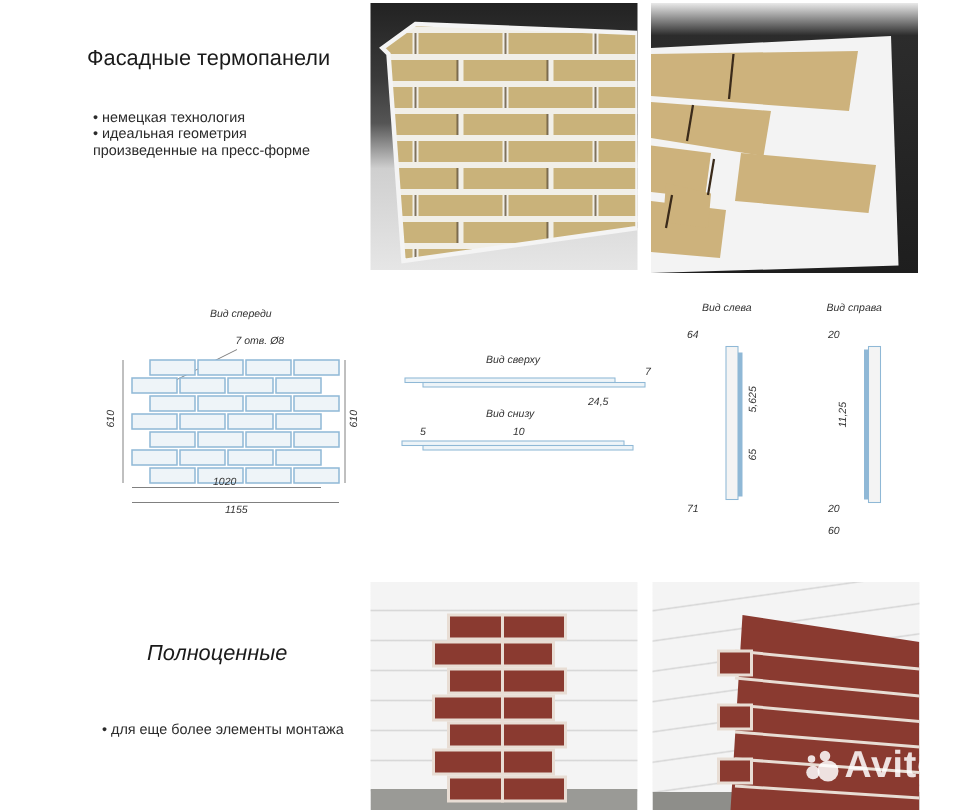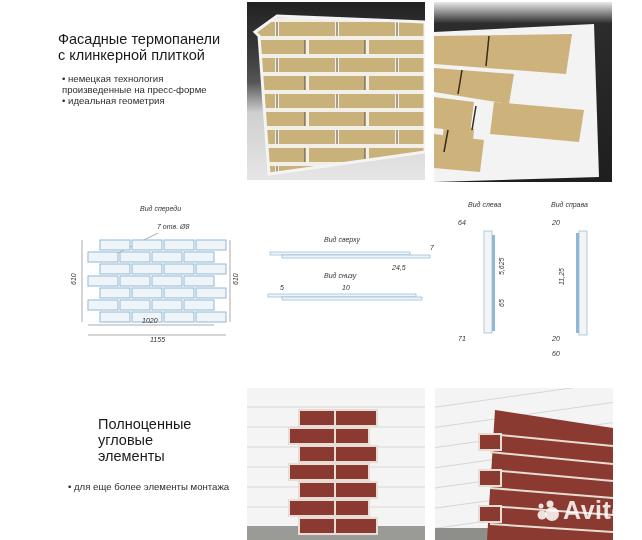--- a/index.html
+++ b/index.html
@@ -10,26 +10,25 @@
   .bullets div { white-space:nowrap; }
   .photo { position:absolute; overflow:hidden; }
   .dim { font-family:"Liberation Sans", sans-serif; font-style:italic; font-size:7px; fill:#333; }
   .watermark { position:absolute; display:flex; align-items:center; gap:3px; color:rgba(255,255,255,0.85); font-size:25px; font-weight:bold; letter-spacing:0.5px; }
 </style>
 </head>
 <body>
 
 <div class="abs title" style="left:58px; top:31px; width:190px;">
   <div>Фасадные термопанели</div>
-  <div>с клинкерной плиткой</div>
 </div>
 <div class="abs bullets" style="left:62px; top:74px;">
   <div>• немецкая технология</div>
+  <div>• идеальная геометрия</div>
   <div>произведенные на пресс-форме</div>
-  <div>• идеальная геометрия</div>
 </div>
 
 <div class="photo" style="left:247px; top:2px; width:178px; height:178px; background:linear-gradient(180deg,#222 0%,#3a3a3a 28%,#555 45%,#cfcfcf 62%,#e6e6e6 100%);">
   <svg width="178" height="178" viewBox="0 0 178 178">
     <defs>
       <pattern id="bricksB" width="60" height="36" patternUnits="userSpaceOnUse">
         <rect width="60" height="36" fill="#f1efe8"></rect>
         <rect x="2" y="2" width="56" height="14" fill="#c9b27a"></rect>
         <rect x="-28" y="20" width="56" height="14" fill="#c9b27a"></rect>
         <rect x="32" y="20" width="56" height="14" fill="#c9b27a"></rect>
@@ -126,23 +125,22 @@
   <text class="dim" x="56" y="112" transform="rotate(-90 56 112)">65</text>
   <text class="dim" x="10" y="146">71</text>
   <text class="dim" x="104" y="30">20</text>
   <rect x="128" y="38" width="3" height="100" fill="#8fb8d6"></rect>
   <rect x="131" y="36" width="8" height="104" fill="#f4f4f4" stroke="#8fb8d6" stroke-width="0.7"></rect>
   <text class="dim" x="116" y="90" transform="rotate(-90 116 90)">11,25</text>
   <text class="dim" x="104" y="146">20</text>
   <text class="dim" x="104" y="161">60</text>
 </svg>
 
-<div class="abs title" style="left:98px; top:416px; width:120px;">
+<div class="abs title" style="left:98px; top:428px; width:120px;font-style:italic;">
   <div>Полноценные</div>
-  <div>угловые элементы</div>
 </div>
 <div class="abs bullets" style="left:68px; top:482px;">
   <div>• для еще более элементы монтажа</div>
 </div>
 
 <div class="photo" style="left:247px; top:388px; width:178px; height:152px; background:repeating-linear-gradient(180deg,#f4f4f4 0px,#f4f4f4 18px,#d8d8d8 19px,#f4f4f4 20px);">
   <div style="position:absolute; left:0; bottom:0; width:100%; height:14px; background:#9a9a96;"></div>
   <svg width="178" height="152" viewBox="0 0 178 152" style="position:absolute; left:0; top:0;">
     <g fill="#8a3a30" stroke="#e8ddd4" stroke-width="2">
       <rect x="52" y="22" width="36" height="16"></rect>

